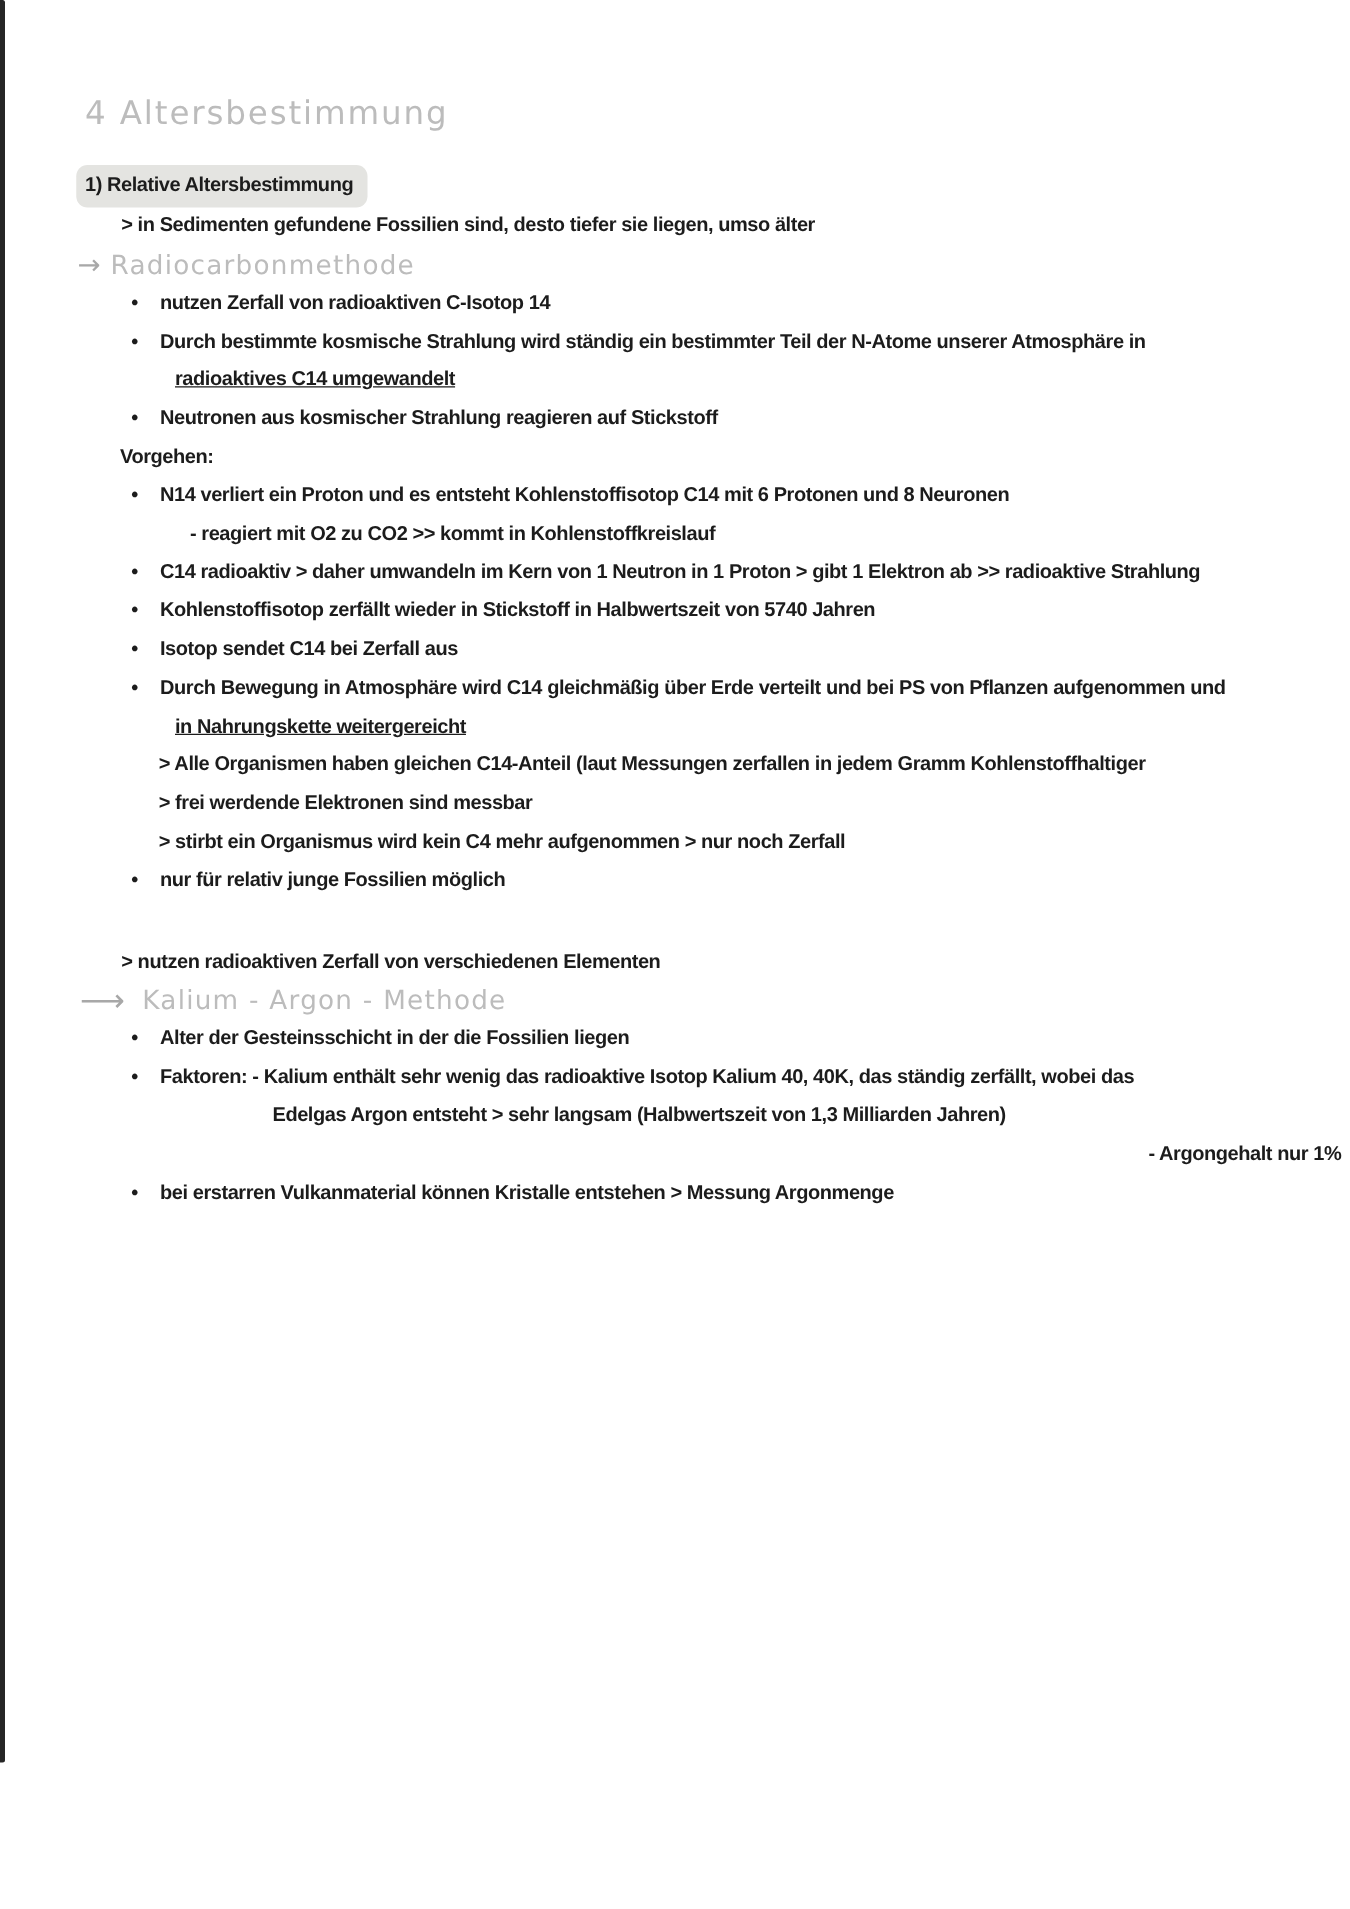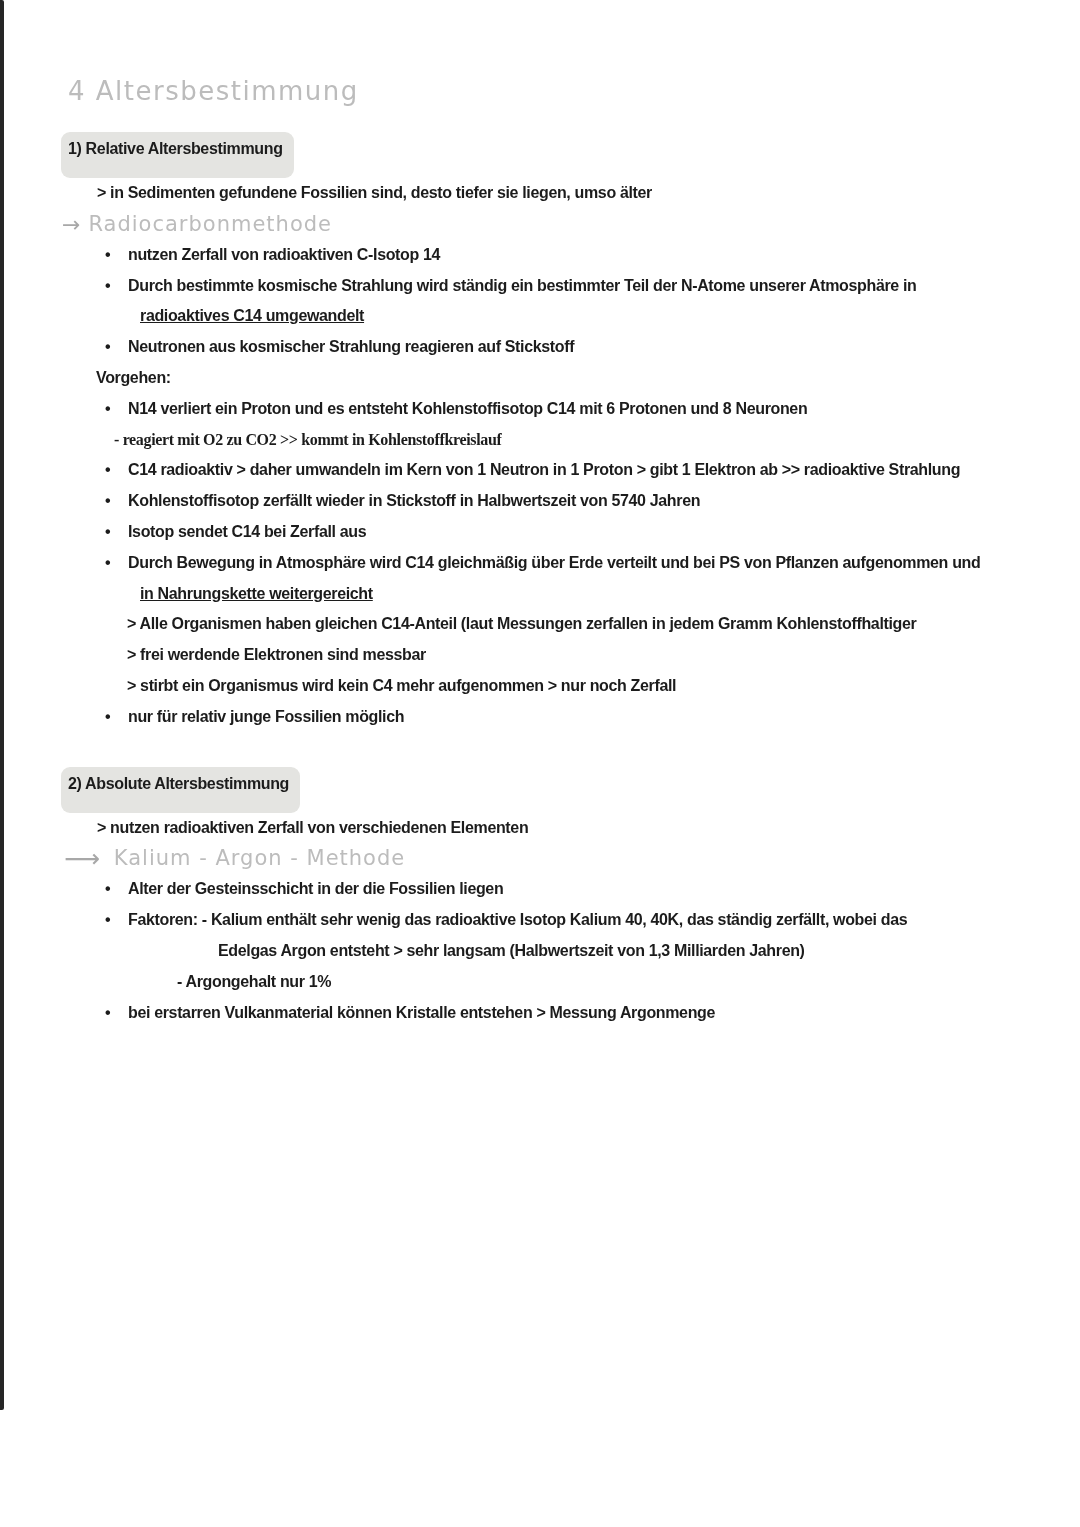--- a/index.html
+++ b/index.html
@@ -18,35 +18,35 @@
   }
   .line { white-space:nowrap; }
   .hw {
     font-family:"DejaVu Sans", sans-serif; font-weight:400;
     color:#bcbcbc; letter-spacing:1.5px; white-space:nowrap;
   }
   .title { font-size:26px; line-height:38px; margin:0 0 22px 0; }
   .heading-row { line-height:31px; }
   .hl {
     display:inline-block; background:#e4e4e1; border-radius:9px;
-    padding:1px 11px 14px 7px; margin-left:-7px; color:#1c1c1c;
+    padding:1px 11px 2px 7px; margin-left:-7px; color:#1c1c1c;
   }
   .gt0   { margin-left:29px; }
   .label { margin-left:28px; }
   .b     { position:relative; padding-left:60px; }
   .b::before {
     content:"\2022"; position:absolute; left:37px; top:0;
     font-size:16px;
   }
   .cont  { margin-left:72px;text-decoration:underline; }
-  .dash  { margin-left:46px;font-family:Liberation Serif, serif; }
+  .dash  { margin-left:84px; }
   .note  { margin-left:59px; }
   .note-cont { margin-left:74px; }
   .fcont { margin-left:150px; }
-  .fdash { margin-left:109px; }
+  .fdash { margin-left:62px;text-align:right; }
   .method-row { line-height:31px; display:flex; align-items:center; }
   .arrow {
     color:#a8a8a8; font-family:"DejaVu Sans", sans-serif;
     font-weight:400; font-size:22px; letter-spacing:0;
   }
   .m1 .arrow { margin-left:-6px; margin-right:8px; }
   .m2 .arrow { margin-left:-4px; margin-right:14px; font-size:25px; }
   .method-name { font-size:21px; letter-spacing:1px; }
   .s2 { margin-top:34px; }
 </style>
@@ -85,23 +85,20 @@
       <div class="line b">Isotop sendet C14 bei Zerfall aus</div>
       <div class="line b">Durch Bewegung in Atmosphäre wird C14 gleichmäßig über Erde verteilt und bei PS von Pflanzen aufgenommen und</div>
       <div class="line cont">in Nahrungskette weitergereicht</div>
       <div class="line note">&gt; Alle Organismen haben gleichen C14-Anteil (laut Messungen zerfallen in jedem Gramm Kohlenstoffhaltiger</div>
       <div class="line note">&gt; frei werdende Elektronen sind messbar</div>
       <div class="line note">&gt; stirbt ein Organismus wird kein C4 mehr aufgenommen &gt; nur noch Zerfall</div>
       <div class="line b">nur für relativ junge Fossilien möglich</div>
     </section>
 
     <section class="s2">
-      <div class="heading-row">
-        <span class="hl">2) Absolute Altersbestimmung</span>
-      </div>
       <div class="line gt0">&gt; nutzen radioaktiven Zerfall von verschiedenen Elementen</div>
 
       <div class="method-row m2">
         <span class="arrow">⟶</span>
         <span class="hw method-name">Kalium - Argon - Methode</span>
       </div>
 
       <div class="line b">Alter der Gesteinsschicht in der die Fossilien liegen</div>
       <div class="line b">Faktoren:  - Kalium enthält sehr wenig das radioaktive Isotop Kalium 40, 40K, das ständig zerfällt, wobei das</div>
       <div class="line fcont">Edelgas Argon entsteht &gt; sehr langsam (Halbwertszeit von 1,3 Milliarden Jahren)</div>

